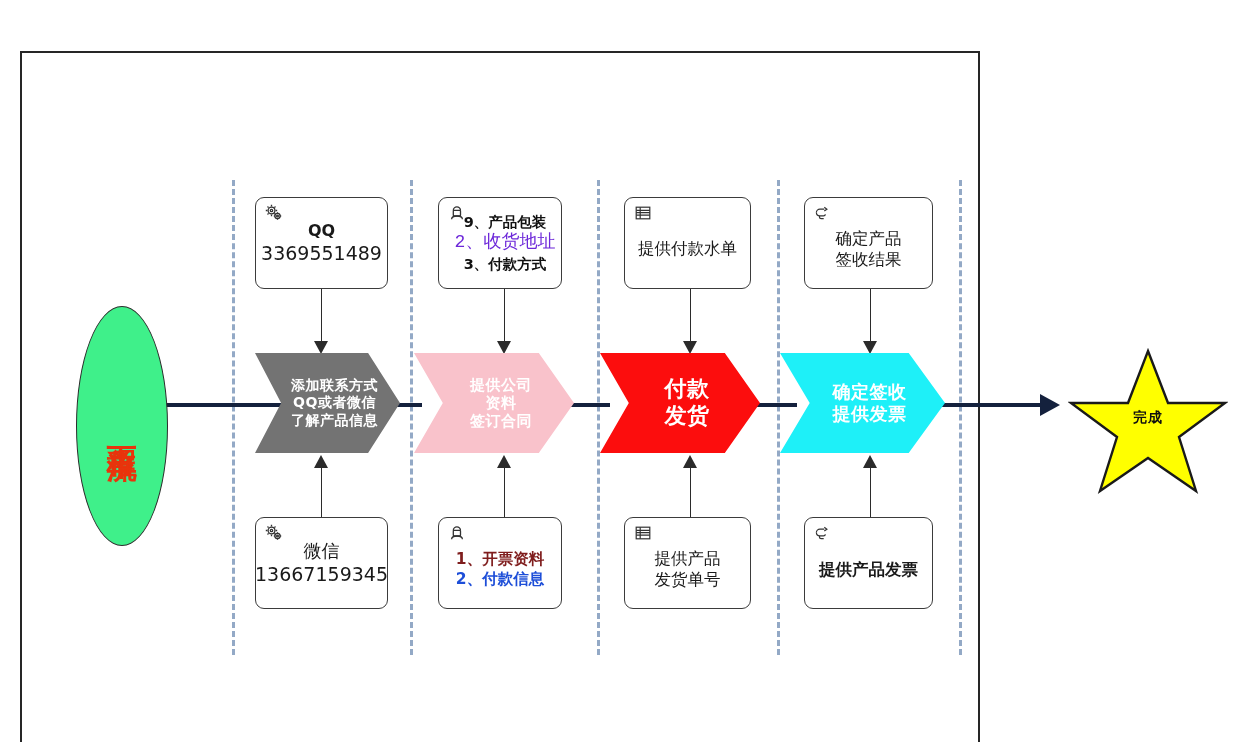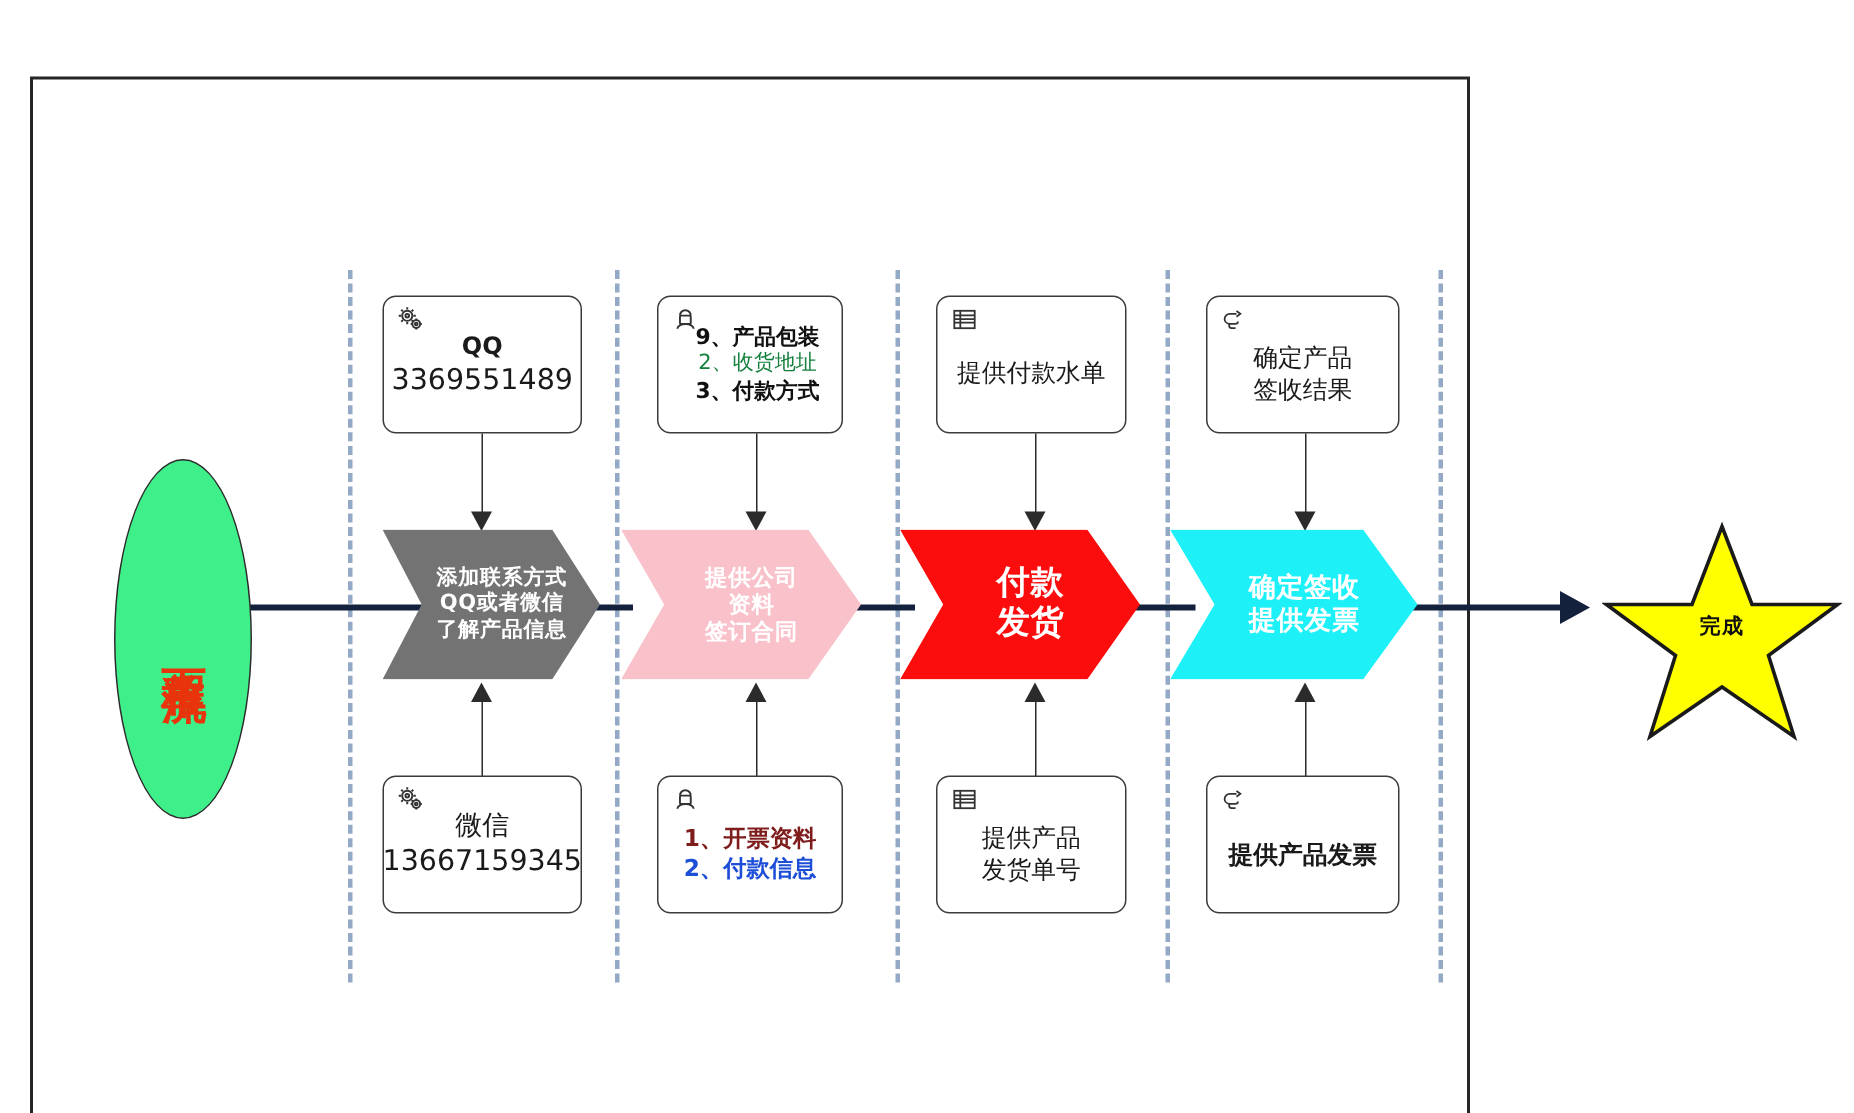--- a/index.html
+++ b/index.html
@@ -242,21 +242,21 @@
     <div class="note" style="left:416px;top:144px;width:124px;height:92px;">
       <span class="note-icon">
         <svg viewBox="0 0 20 20" width="20" height="20" fill="none" stroke="#333" stroke-width="1.3">
           <path d="M6.3 7.4a3.6 3.6 0 0 1 7.2 0"></path>
           <rect x="6.3" y="7.4" width="7.2" height="5.6" rx="0.8"></rect>
           <path d="M4.6 16.2c0-1.9 2.4-3.2 5.4-3.2s5.4 1.3 5.4 3.2"></path>
         </svg>
       </span>
       <div class="note-lines" style="align-items:center;padding-left:10px;">
         <span class="nl" style="font-size:14.5px;font-weight:bold;color:#111;">9、产品包装</span>
-        <span class="nl" style="font-size:14px;color:#15803d;">2、收货地址</span>
+        <span class="nl" style="font-size:18px;color:#6d28d9;font-family:Liberation Mono, monospace;">2、收货地址</span>
         <span class="nl" style="font-size:14.5px;font-weight:bold;color:#111;">3、付款方式</span>
       </div>
     </div>
     <div class="vline" style="left:482px;top:236px;height:62px;"></div>
     <div class="arrowhead-down" style="left:475px;top:288px;"></div>
 
     <div class="chevron" style="left:392px;top:300px;width:160px;height:100px;background:#f9c2cb;">
       <div class="chev-text" style="font-size:15px;">
         <span>提供公司</span>
         <span>资料</span>

